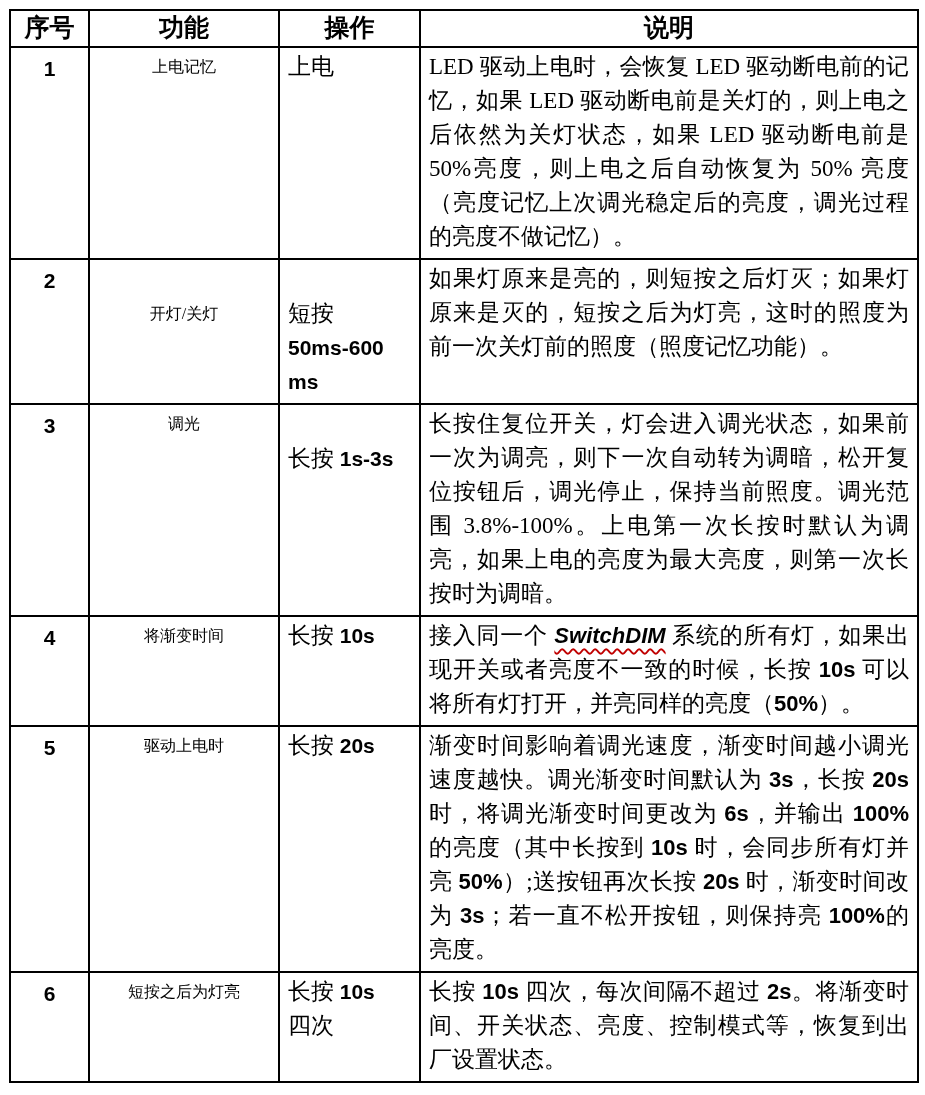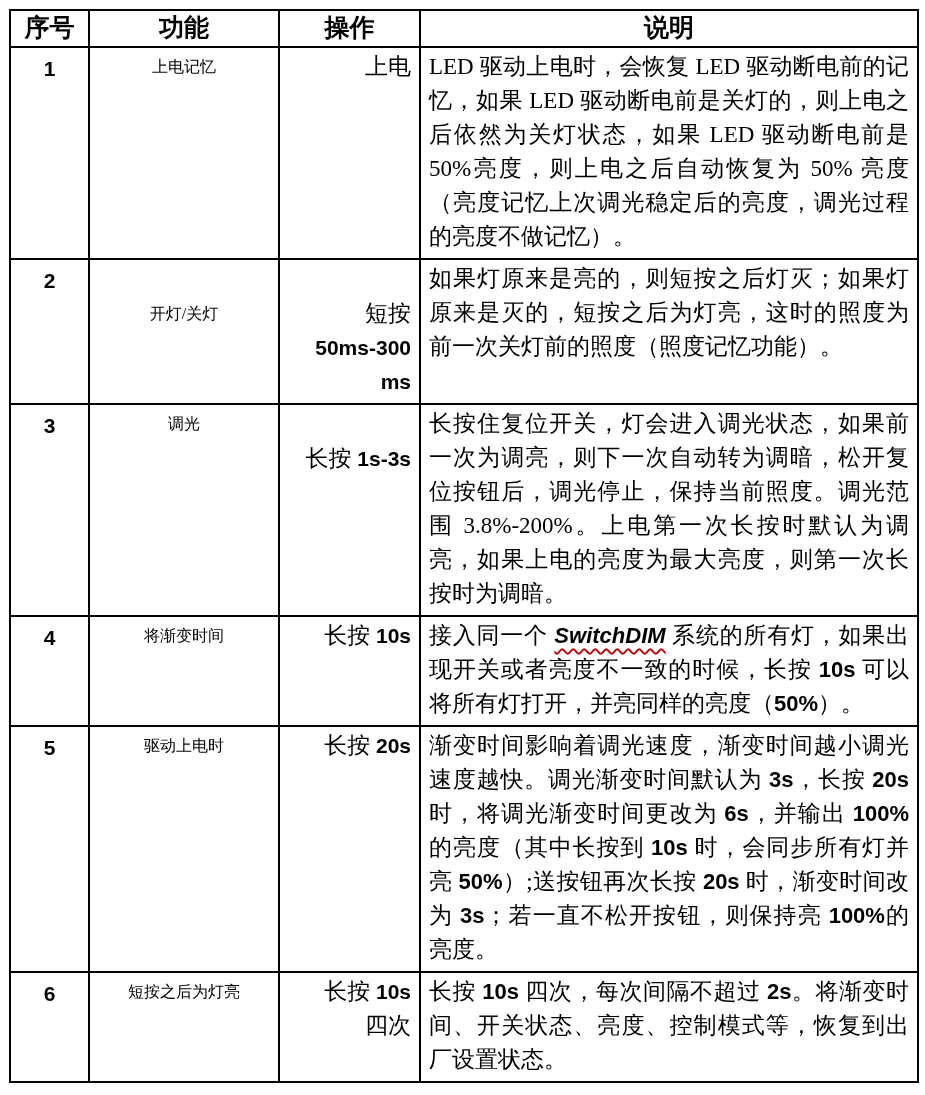--- a/index.html
+++ b/index.html
@@ -20,21 +20,21 @@
     vertical-align:top;
     box-sizing:border-box;
   }
   th{
     font-size:25px;font-weight:bold;text-align:center;
     padding:2px 0 4px 0;line-height:29px;
   }
   td{font-size:23px;line-height:34px;padding:2px 8px 4px 8px;}
   td.no{text-align:center;padding-top:4px;}
   td.fn{text-align:center;padding-left:12px;padding-right:12px;font-size:16px;}
-  td.op{text-align:right;}
+  td.op{text-align:left;}
   td.desc{text-align:justify;margin-top:20px;}
   td.pad1{padding-top:37px;}
   .lat{
     font-family:"Liberation Sans","DejaVu Sans",sans-serif;
     font-weight:600;font-size:21px;
   }
   td.desc .lat{font-size:22px;}
   .misspell{
     text-decoration-line:underline;
     text-decoration-style:wavy;
@@ -66,28 +66,28 @@
     <tbody>
         <tr>
           <td class="no"><span class="lat">1</span></td>
           <td class="fn">上电记忆</td>
           <td class="op">上电</td>
           <td class="desc">LED 驱动上电时，会恢复 LED 驱动断电前的记忆，如果 LED 驱动断电前是关灯的，则上电之后依然为关灯状态，如果 LED 驱动断电前是 50%亮度，则上电之后自动恢复为 50% 亮度（亮度记忆上次调光稳定后的亮度，调光过程的亮度不做记忆）。</td>
         </tr>
         <tr>
           <td class="no"><span class="lat">2</span></td>
           <td class="fn pad1">开灯/关灯</td>
-          <td class="op pad1">短按<br><span class="lat">50ms-300</span><br><span class="lat">ms</span></td>
+          <td class="op pad1">短按<br><span class="lat">50ms-600</span><br><span class="lat">ms</span></td>
           <td class="desc">如果灯原来是亮的，则短按之后灯灭；如果灯原来是灭的，短按之后为灯亮，这时的照度为前一次关灯前的照度（照度记忆功能）。</td>
         </tr>
         <tr>
           <td class="no"><span class="lat">3</span></td>
           <td class="fn">调光</td>
           <td class="op pad1">长按 <span class="lat">1s-3s</span></td>
-          <td class="desc">长按住复位开关，灯会进入调光状态，如果前一次为调亮，则下一次自动转为调暗，松开复位按钮后，调光停止，保持当前照度。调光范围 3.8%-200%。上电第一次长按时默认为调亮，如果上电的亮度为最大亮度，则第一次长按时为调暗。</td>
+          <td class="desc">长按住复位开关，灯会进入调光状态，如果前一次为调亮，则下一次自动转为调暗，松开复位按钮后，调光停止，保持当前照度。调光范围 3.8%-100%。上电第一次长按时默认为调亮，如果上电的亮度为最大亮度，则第一次长按时为调暗。</td>
         </tr>
         <tr>
           <td class="no"><span class="lat">4</span></td>
           <td class="fn">将渐变时间</td>
           <td class="op">长按 <span class="lat">10s</span></td>
           <td class="desc">接入同一个 <span class="lat misspell">SwitchDIM</span> 系统的所有灯，如果出现开关或者亮度不一致的时候，长按 <span class="lat">10s</span> 可以将所有灯打开，并亮同样的亮度（<span class="lat">50%</span>）。</td>
         </tr>
         <tr>
           <td class="no"><span class="lat">5</span></td>
           <td class="fn">驱动上电时</td>

